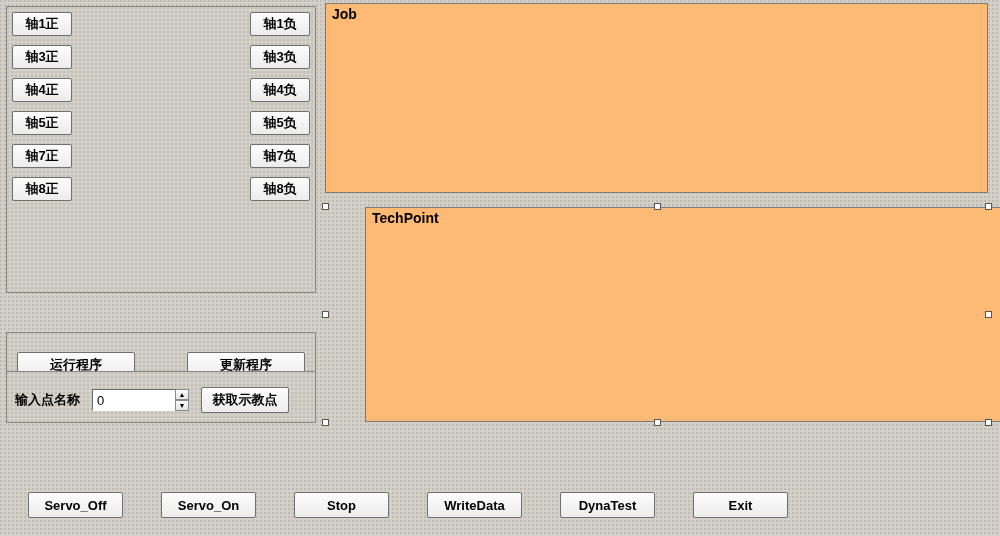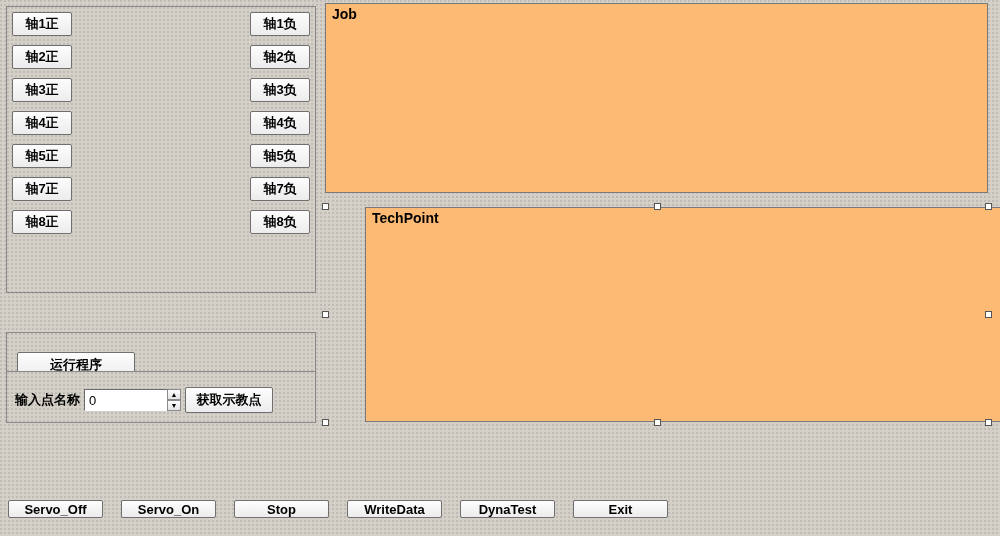--- a/index.html
+++ b/index.html
@@ -118,38 +118,35 @@
     }
     .bottom-bar {
       position: absolute;
       left: 8px;
       bottom: 18px;
       display: flex;
       gap: 18px;
     }
     .bottom-btn {
       width: 95px;
-      height: 18px;
-      font-weight: bold;
+      height: 26px;
+      font-weight: bold;
+      margin-left: 20px;
     }
   </style>
 </head>
 <body>
 
 <div class="panel" style="left:6px; top:6px; width:310px; height:287px;">
   <div class="axis-grid">
     <div class="axis-row">
       <button class="btn btn-small">轴1正</button>
       <button class="btn btn-small">轴1负</button>
     </div>
     <div class="axis-row">
-      <button class="btn btn-small">轴2正</button>
-      <button class="btn btn-small">轴2负</button>
-    </div>
-    <div class="axis-row">
       <button class="btn btn-small">轴3正</button>
       <button class="btn btn-small">轴3负</button>
     </div>
     <div class="axis-row">
       <button class="btn btn-small">轴4正</button>
       <button class="btn btn-small">轴4负</button>
     </div>
     <div class="axis-row">
       <button class="btn btn-small">轴5正</button>
       <button class="btn btn-small">轴5负</button>
@@ -161,25 +158,26 @@
     <div class="axis-row">
       <button class="btn btn-small">轴8正</button>
       <button class="btn btn-small">轴8负</button>
     </div>
   </div>
 </div>
 
 <div class="panel" style="left:6px; top:300px; width:310px; height:65px;margin-top:32px;">
   <div style="position:absolute; left:10px; right:10px; top:19px; display:flex; justify-content:space-between;">
     <button class="btn mid-btn">运行程序</button>
+    <button class="btn mid-btn">更新程序</button>
   </div>
 </div>
 
 <div class="panel" style="left:6px; top:371px; width:310px; height:52px;">
-  <div style="position:absolute; left:8px; top:15px; display:flex; align-items:center; gap:4px;">
+  <div style="position:absolute; left:8px; top:15px; display:flex; align-items:center; gap:12px;">
     <span class="label-text">输入点名称</span>
     <span style="display:inline-flex;">
       <input class="input-field" style="width: 84px;" value="0">
       <span class="spin">
         <span class="spin-btn">▲</span>
         <span class="spin-btn">▼</span>
       </span>
     </span>
     <button class="btn" style="width:88px;height:26px;font-weight:bold;">获取示教点</button>
   </div>

